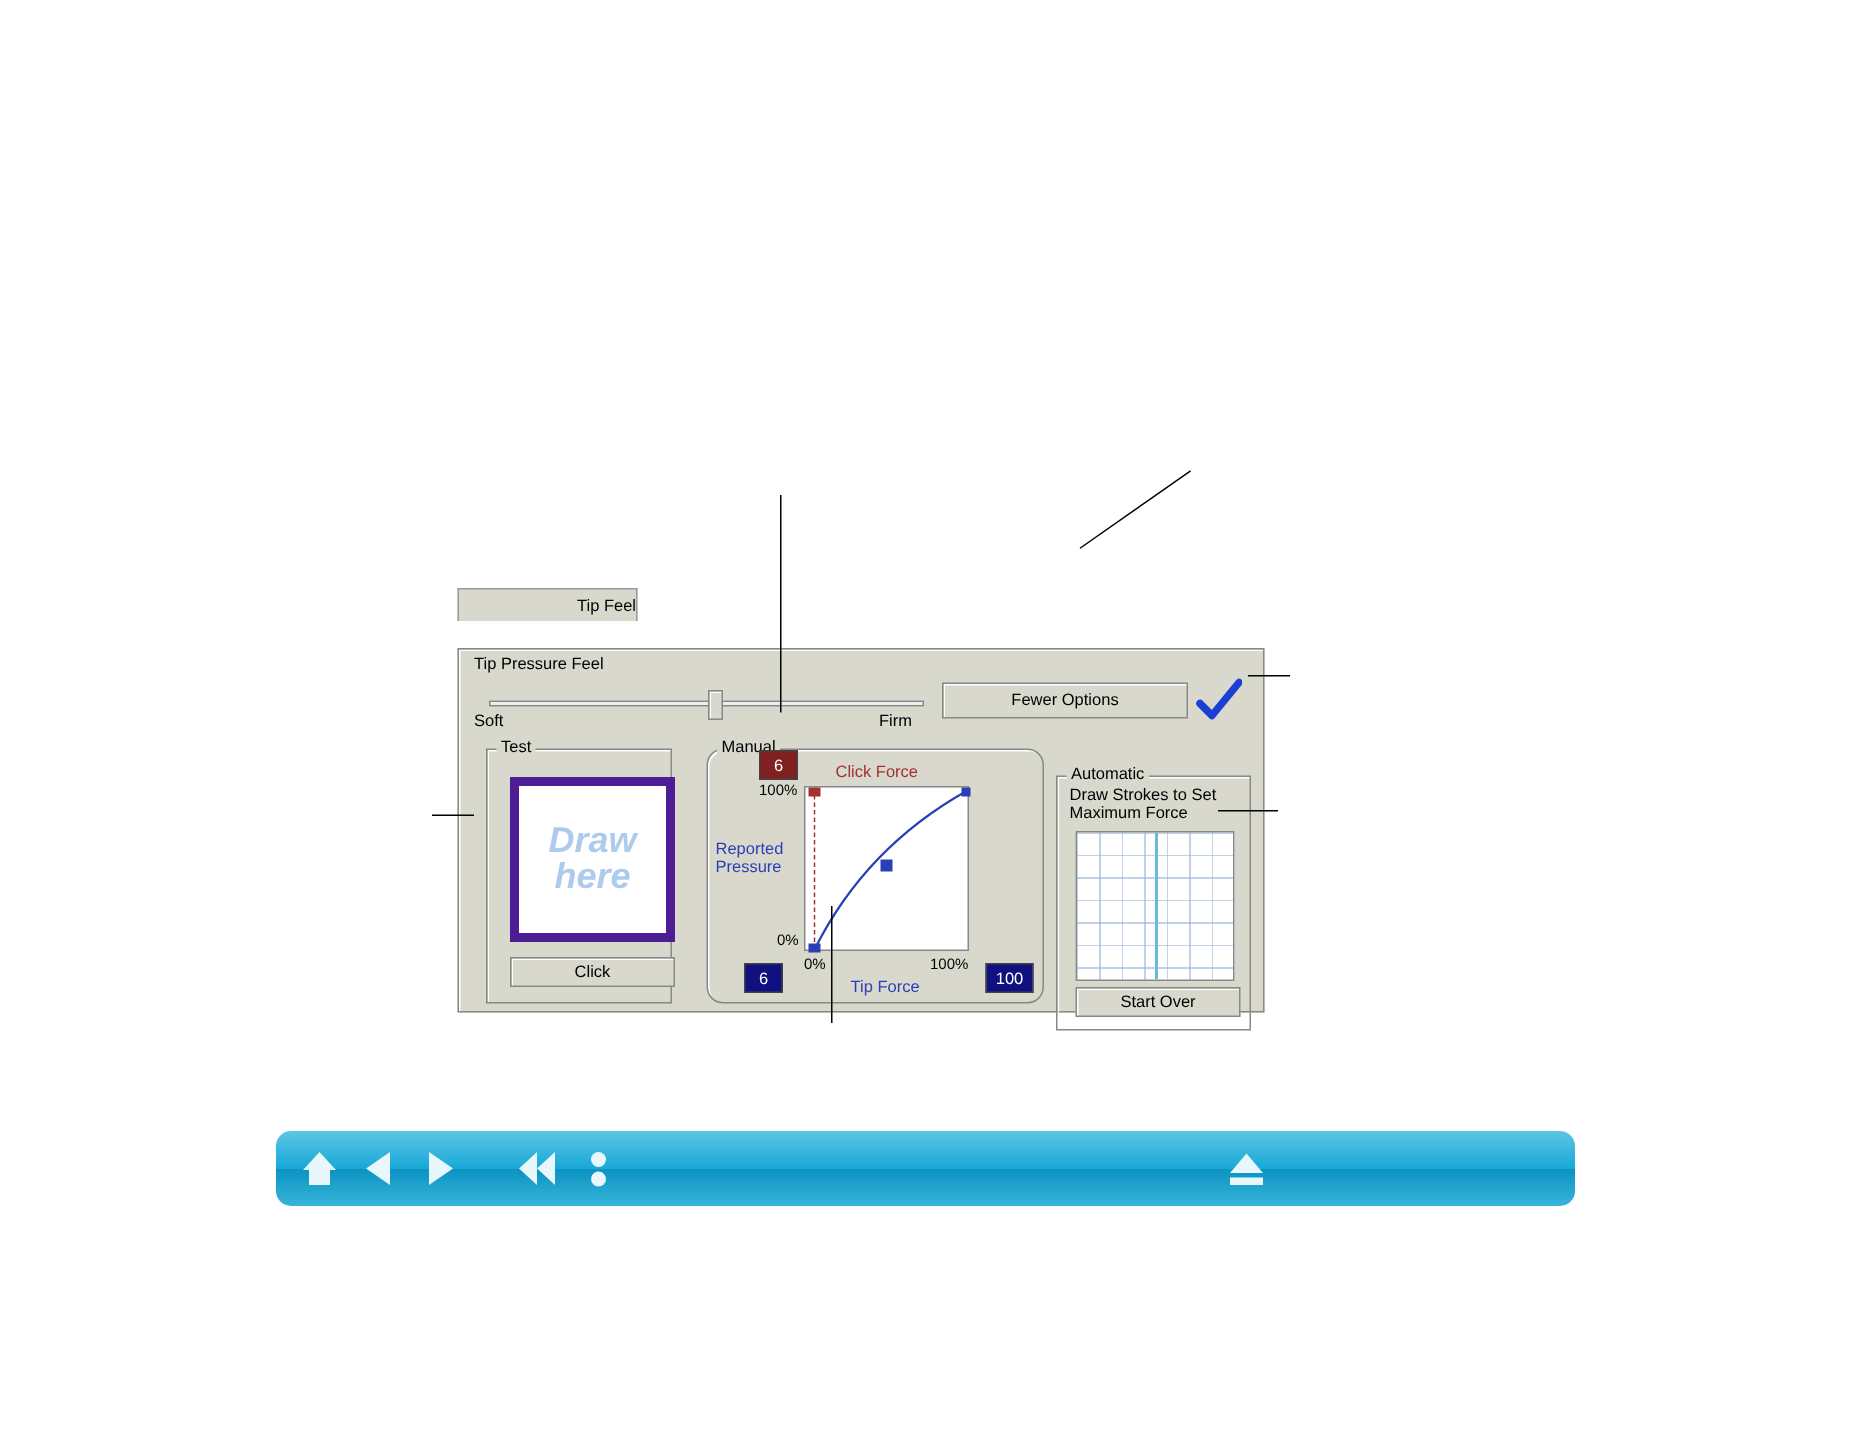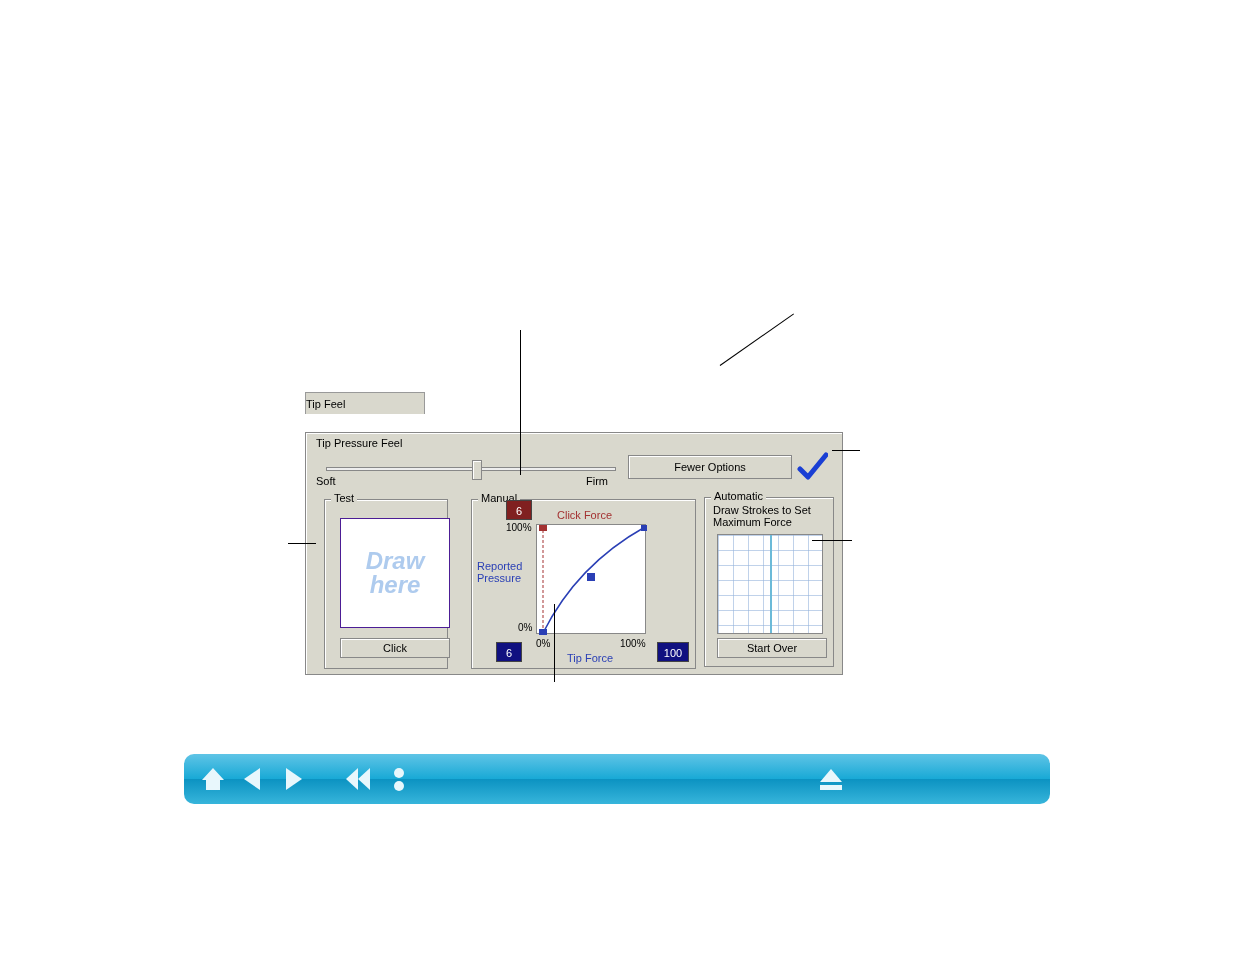--- a/index.html
+++ b/index.html
@@ -24,21 +24,21 @@
   .tab {
     position: absolute;
     left: 0;
     top: 0;
     width: 120px;
     height: 22px;
     background: #d9d8cd;
     border: 1px solid #999;
     border-bottom: none;
     font-size: 11px;
-    text-align: left;
+    text-align: right;
     line-height: 22px;
     color: #000;
   }
 
   .panel {
     position: absolute;
     left: 0;
     top: 22px;
     width: 538px;
     height: 243px;
@@ -93,21 +93,21 @@
   }
 
   .test-box { left: 18px; top: 66px; width: 124px; height: 170px; }
   .draw-area {
     position: absolute;
     left: 15px;
     top: 18px;
     width: 110px;
     height: 110px;
     background: #fff;
-    border: 1px solid #4c1d95;
+    border: 6px solid #4c1d95;
     display: flex;
     flex-direction: column;
     align-items: center;
     justify-content: center;
     color: #aecbee;
     font-weight: bold;
     font-size: 24px;
     font-style: italic;
     line-height: 1;
   }
@@ -116,21 +116,21 @@
     left: 15px;
     bottom: 10px;
     width: 110px;
     height: 20px;
     font-size: 11px;
     background: #d9d8cd;
     border: 1px solid #888;
     box-shadow: inset 1px 1px 0 #fff;
   }
 
-  .manual-box { left: 165px; top: 66px; width: 225px; height: 170px; }
+  .manual-box { left: 165px; top: 66px; width: 225px; height: 170px; border-radius: 11px; }
   .click-force-label { position: absolute; left: 85px; top: 9px; font-size: 11px; color: #a33131; }
   .reported-label { position: absolute; left: 5px; top: 60px; font-size: 11px; color: #2a3fb5; text-align: left; width: 52px; }
   .tip-force-label { position: absolute; left: 95px; top: 152px; font-size: 11px; color: #2a3fb5; }
 
   .val-box {
     position: absolute;
     width: 26px;
     height: 20px;
     color: #fff;
     font-size: 11px;
@@ -151,21 +151,21 @@
     width: 110px;
     height: 110px;
     background: #fff;
     border: 1px solid #888;
   }
   .pct-100t { position:absolute; left:34px; top:22px; font-size:10px; }
   .pct-0l   { position:absolute; left:46px; top:122px; font-size:10px; }
   .pct-0b   { position:absolute; left:64px; top:138px; font-size:10px; }
   .pct-100b { position:absolute; left:148px; top:138px; font-size:10px; }
 
-  .auto-box { left: 398px; top: 64px; width: 130px; height: 170px; }
+  .auto-box { left: 398px; top: 84px; width: 130px; height: 170px; }
   .auto-text { position: absolute; left: 8px; top: 6px; right:8px; text-align:left; font-size: 11px; color:#000; }
   .auto-grid {
     position: absolute;
     left: 12px;
     top: 36px;
     width: 106px;
     height: 100px;
     background: #fff;
     border: 1px solid #888;
     background-image:

